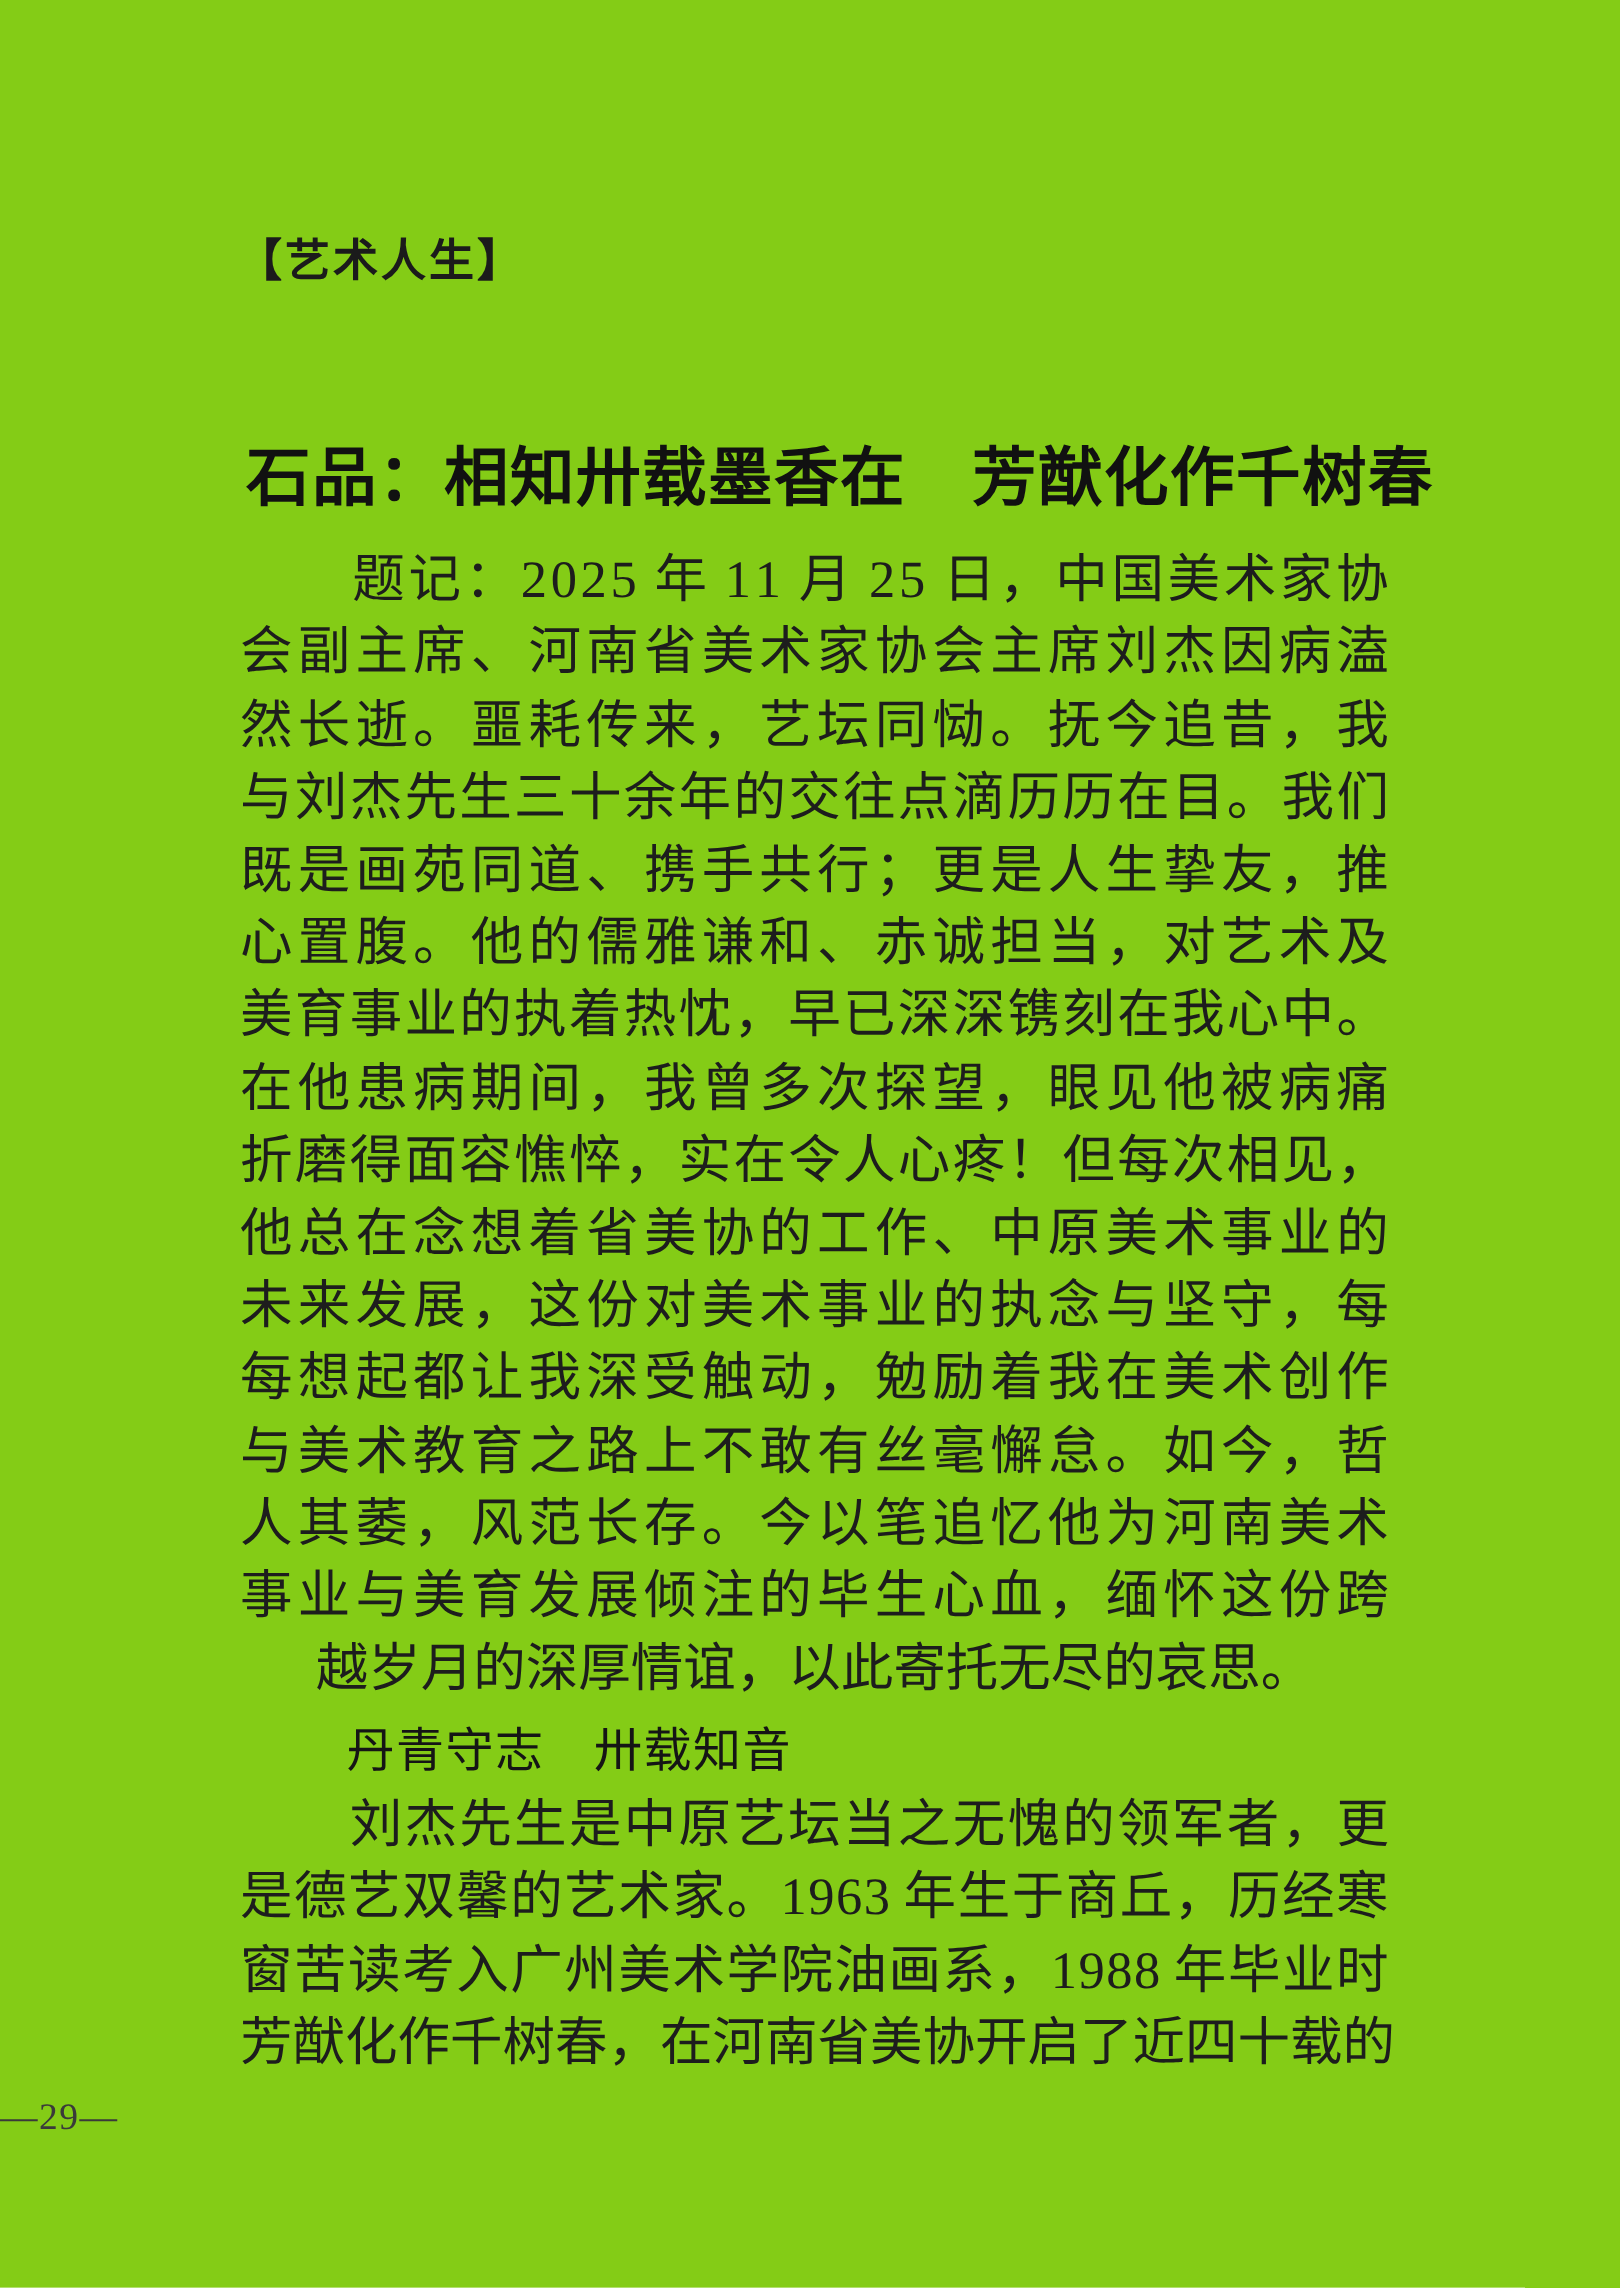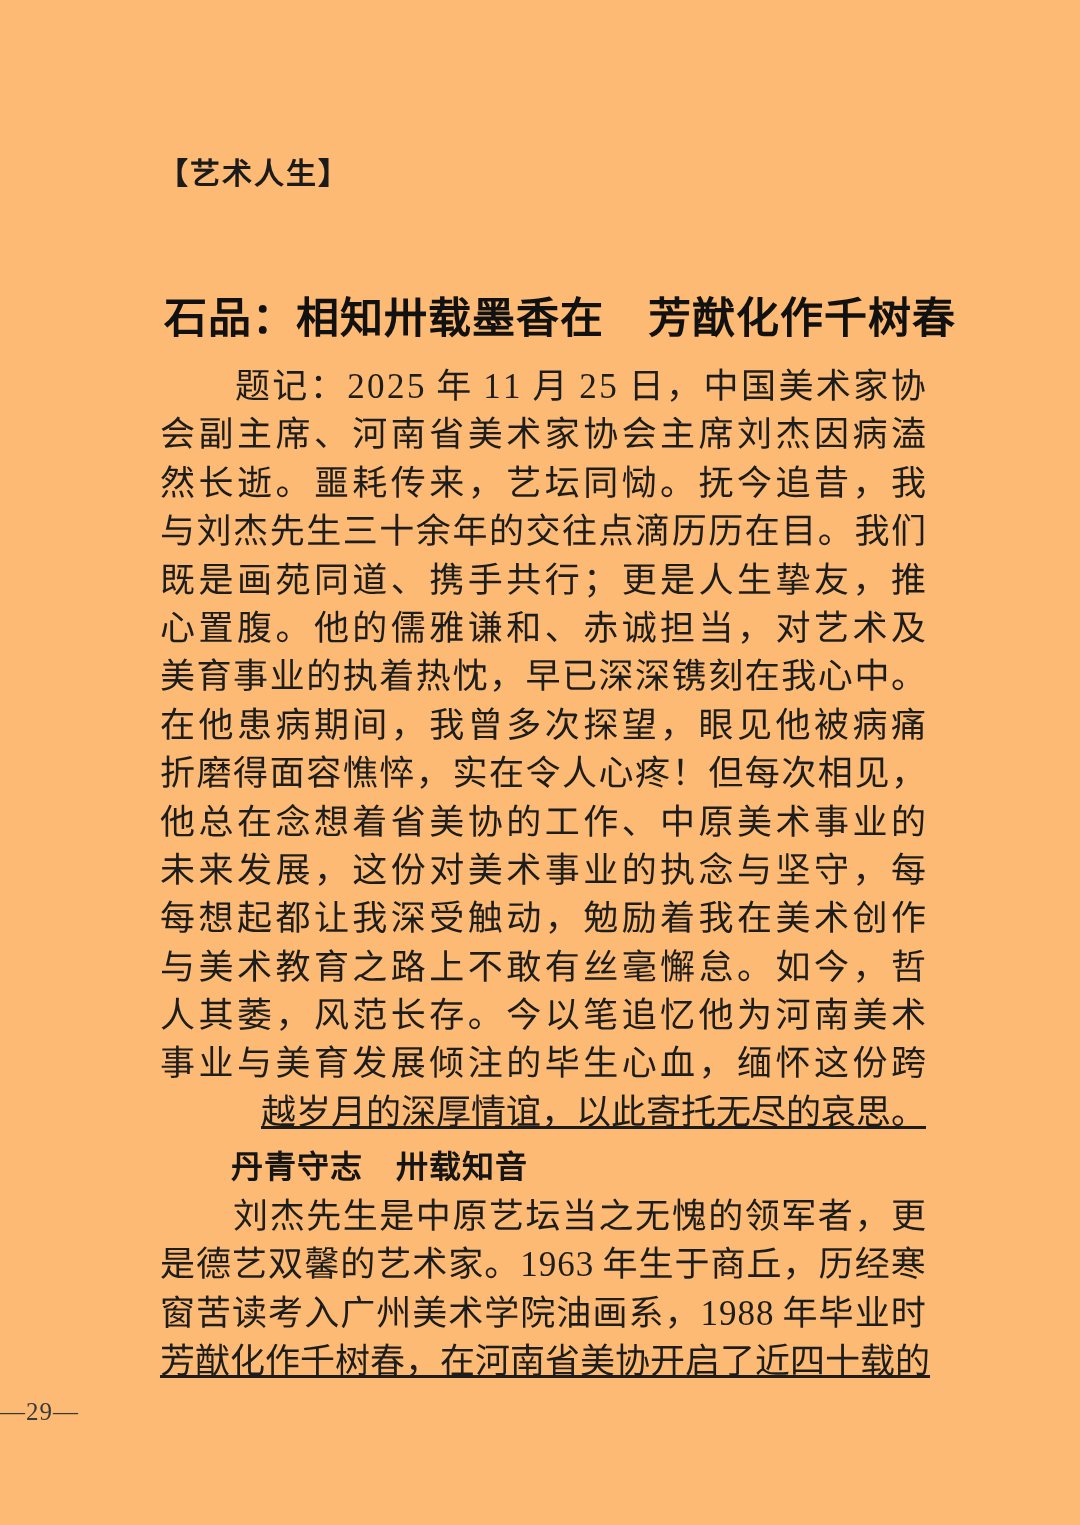--- a/index.html
+++ b/index.html
@@ -14,21 +14,21 @@
     position: relative;
     overflow: hidden;
     font-family: "Liberation Serif", "DejaVu Serif", serif;
     color: #1b1b1b;
     -webkit-font-smoothing: antialiased;
   }
 
   .page {
     position: absolute;
     inset: 0;
-    background: #fdba74;
+    background: #84cc16;
   }
 
   
   .rubric {
     position: absolute;
     left: 158px;
     top: 149px;
     font-family: "Liberation Sans", "DejaVu Sans", sans-serif;
     font-weight: 700;
     font-size: 30px;
@@ -72,31 +72,30 @@
     justify-content: space-between;
     overflow: visible;
   }
   
   .line > span {
     display: inline-block;
   }
   .line.last,
   .line.ragged {
     display: block;
-    text-align: right;
-    text-decoration: underline;
+    text-align: center;
   }
 
   
   .subhead {
     position: absolute;
     left: 231px;
     top: 1141px;
     font-family: "Liberation Sans", "DejaVu Sans", sans-serif;
-    font-weight: 700;
+    font-weight: 400;
     font-size: 32px;
     letter-spacing: 1px;
     color: #151515;
     white-space: pre;
   }
 
   
   .body-block-2 {
     position: absolute;
     left: 160px;

